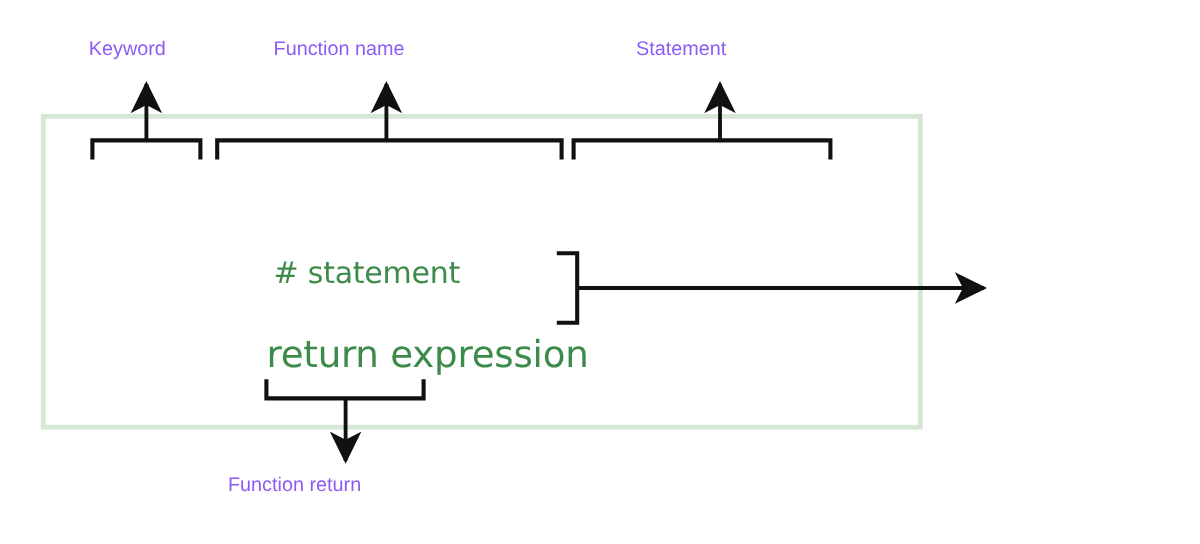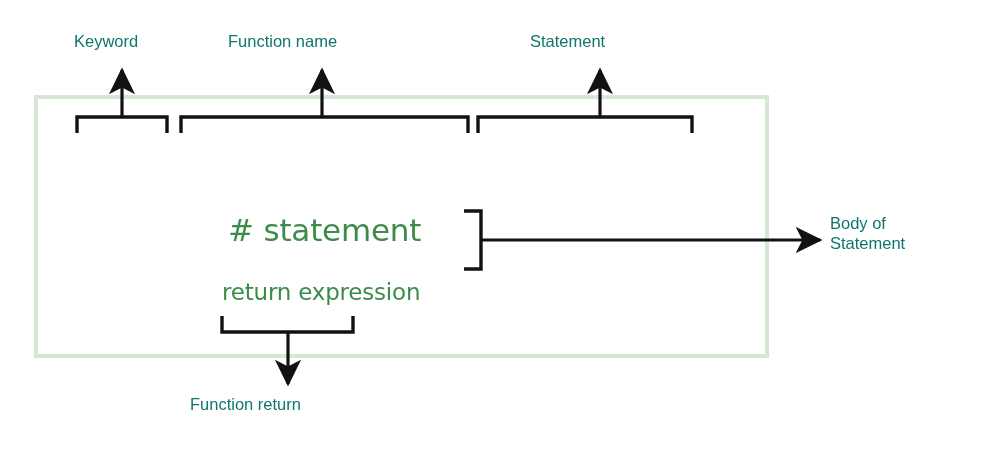--- a/index.html
+++ b/index.html
@@ -48,31 +48,31 @@
     line-height: 1;
   }
   #code-signature {
     left: 88px;
     top: 131px;
     font-size: 37px;
   }
   #code-statement {
     left: 228px;
     top: 215px;
-    font-size: 31px;
+    font-size: 25px;
   }
   #code-return {
     left: 222px;
     top: 281px;
-    font-size: 23px;
+    font-size: 31px;
   }
   
   .callout {
     position: absolute;
-    color: #0f766e;
+    color: #8b5cf6;
     font-family: "Liberation Sans", sans-serif;
     font-weight: 400;
     font-size: 16.5px;
     line-height: 20px;
     white-space: pre;
   }
   #label-keyword   { left: 74px;  top: 31px; }
   #label-funcname  { left: 228px; top: 31px; }
   #label-parameter { left: 530px; top: 31px; }
   #label-body      { left: 830px; top: 213px; white-space: normal; width: 150px; }
@@ -89,21 +89,20 @@
   <div class="code-line" id="code-statement"># statement</div>
 
   <div class="code-line" id="code-return">return expression</div>
 
   <div class="callout" id="label-keyword">Keyword</div>
 
   <div class="callout" id="label-funcname">Function name</div>
 
   <div class="callout" id="label-parameter">Statement</div>
 
-  <div class="callout" id="label-body"><span>Body of</span><br><span>Statement</span></div>
 
   <div class="callout" id="label-funcreturn">Function return</div>
 
   <svg class="overlay" viewBox="0 0 1000 453">
     <defs>
       <marker id="ah" markerWidth="9" markerHeight="9" refX="7.6" refY="4.5" orient="auto" markerUnits="strokeWidth">
         <path d="M0,0.4 L8.4,4.5 L0,8.6 L2.1,4.5 Z" fill="#111111"></path>
       </marker>
     </defs>
 

